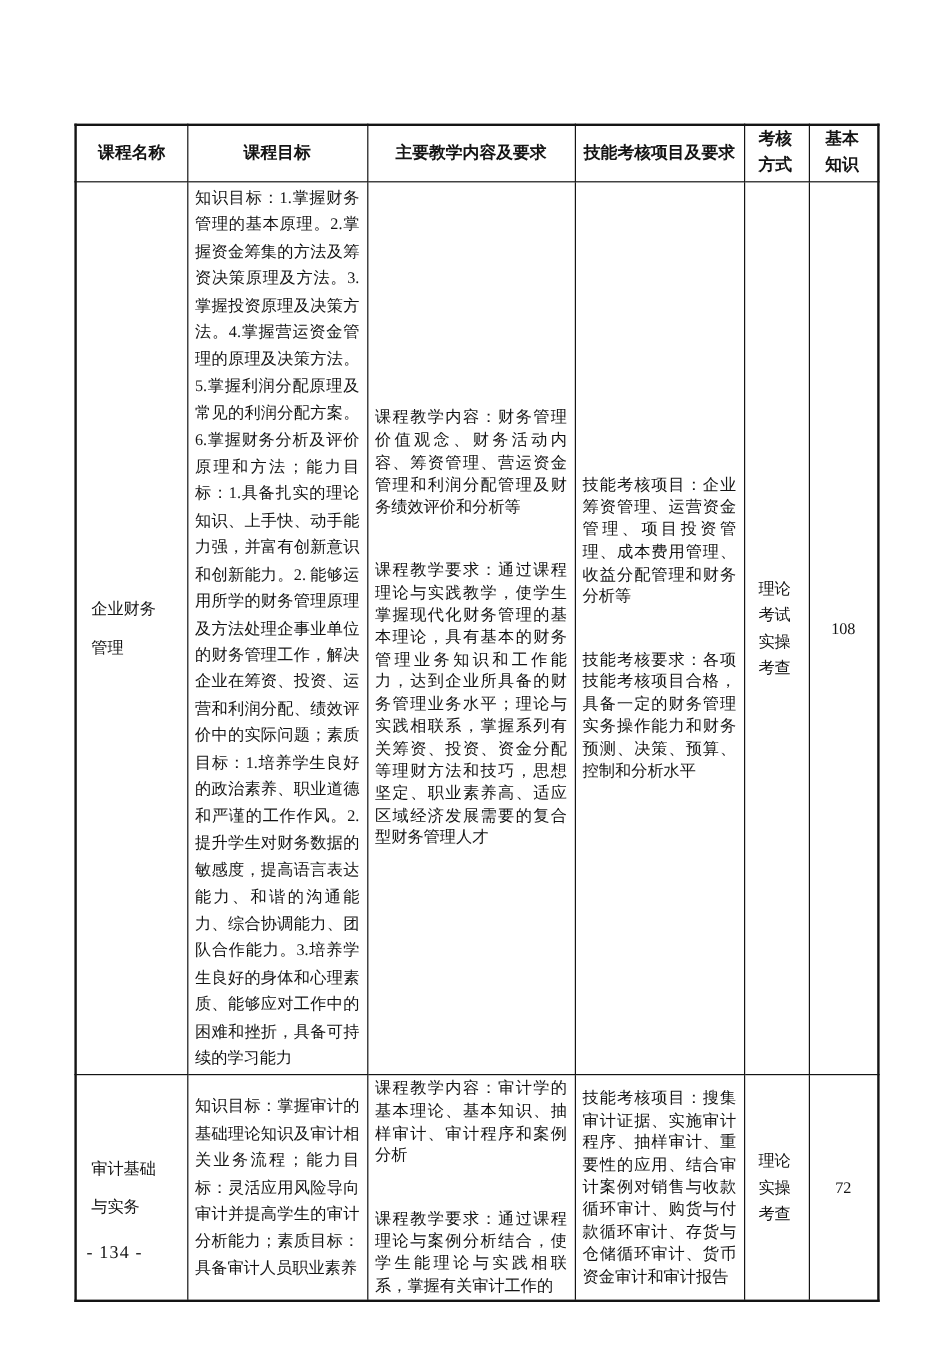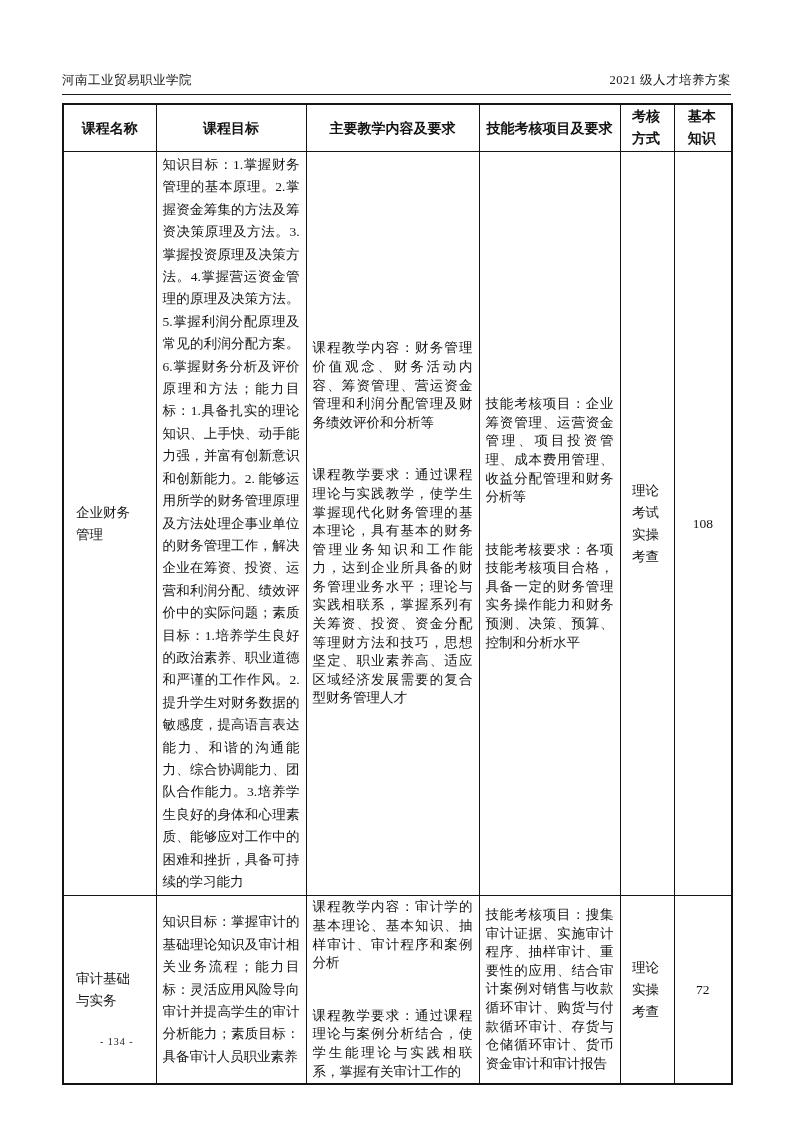--- a/index.html
+++ b/index.html
@@ -35,40 +35,36 @@
   .course-table td { font-size:13.5px; padding:2px 6px; }
 
   .va-top { vertical-align:top; }
   .va-mid { vertical-align:middle; }
 
   .obj-text { line-height:22.4px; text-align:justify; word-break:break-all; }
   .body-text { line-height:18.6px; text-align:justify; word-break:break-all; }
   .body-text p + p { margin-top:34px; }
 
   .course-name-cell { text-align:left; }
-  .course-name-inner { width:60px; margin:0 auto 0 6px; line-height:22px; word-break:break-all; }
+  .course-name-inner { width:60px; margin:0 auto 0 6px; line-height:32px; word-break:break-all; }
 
   .narrow-wrap { width:30px; margin:0 auto; line-height:22px; word-break:break-all; text-align:left; }
   .method-cell, .hours-cell { text-align:center; padding:2px 2px; }
   .hours-cell { font-size:13.5px; }
 
   .page-number {
-    position:absolute; left:100px; top:1036px;
-    font-size:10px; letter-spacing:1px;
+    position:absolute; left:72px; top:1036px;
+    font-size:15px; letter-spacing:1px;
   }
 </style>
 </head>
 <body>
 
 <div class="page">
 
-  <div class="page-header">
-    <span>河南工业贸易职业学院</span>
-    <span>2021 级人才培养方案</span>
-  </div>
 
   <table class="course-table">
     <colgroup>
       <col style="width:93px">
       <col style="width:150px">
       <col style="width:173px">
       <col style="width:141px">
       <col style="width:54px">
       <col style="width:58px">
     </colgroup>

